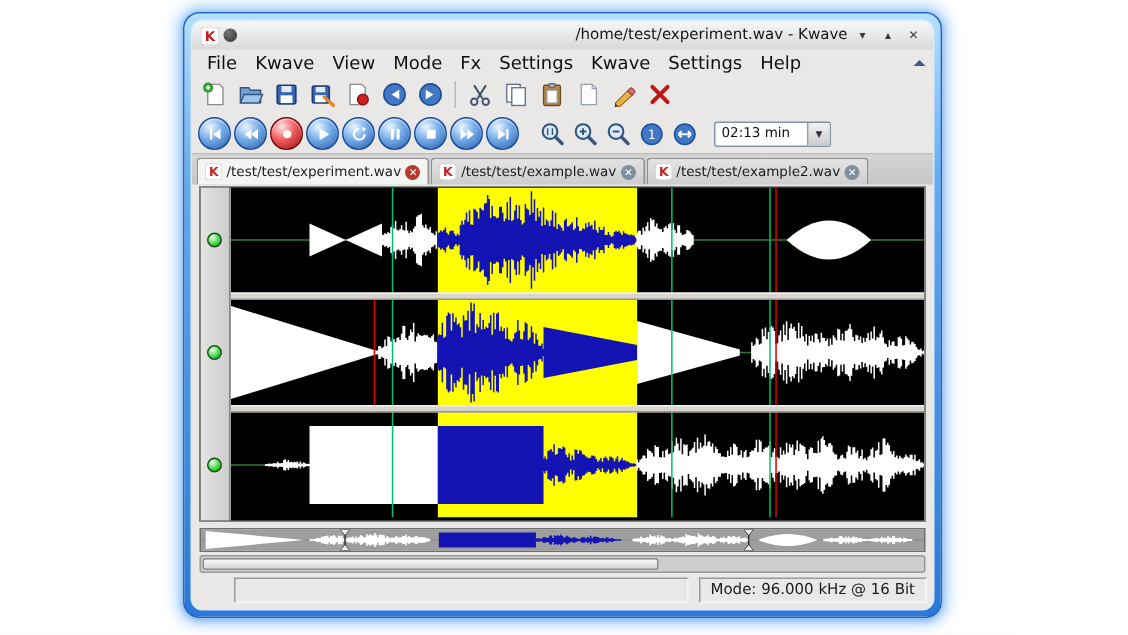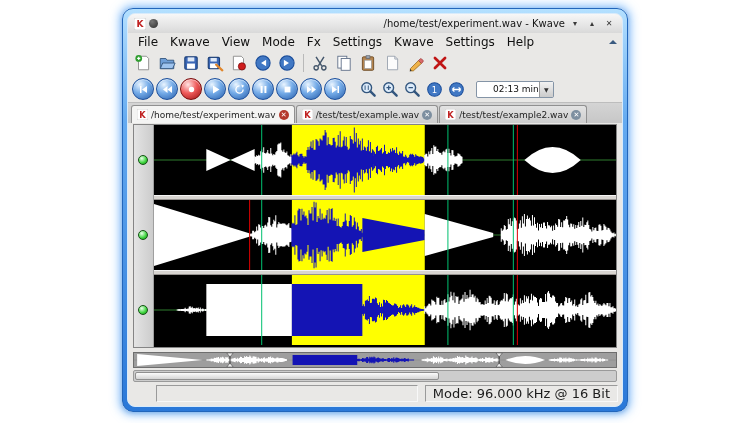--- a/index.html
+++ b/index.html
@@ -27,21 +27,21 @@
 
   .tbtn{width:22px;height:22px;border-radius:50%;border:1px solid #1c4f9c;padding:0;display:flex;align-items:center;justify-content:center;
     background:radial-gradient(circle at 35% 28%,#eaf5ff 0%,#74abe8 45%,#265ca9 100%);box-shadow:inset 0 1px 1px rgba(255,255,255,.6);}
   .tbtn svg{width:11px;height:11px;display:block;}
   .tbtn.rec{border-color:#7a0c0c;background:radial-gradient(circle at 35% 28%,#ffe4e4 0%,#ef5b5b 45%,#9c0f0f 100%);}
   .zbtn{width:20px;height:20px;border:0;background:transparent;padding:0;display:flex;align-items:center;justify-content:center;}
   .zbtn svg{width:17px;height:17px;display:block;}
   .zgroup{margin-left:10px;display:flex;align-items:center;gap:2px;}
 
   .combo{margin-left:8px;width:78px;height:17px;background:#fff;border:1px solid #8494a6;border-radius:2px;display:flex;align-items:center;font-size:9px;color:#111;box-sizing:border-box;}
-  .combo-text{flex:1;padding-left:4px;white-space:nowrap;margin-left:12px;}
+  .combo-text{flex:1;padding-left:4px;white-space:nowrap;}
   .combo-arrow{width:14px;align-self:stretch;background:linear-gradient(#f2f2f2,#cbcbcb);border-left:1px solid #9a9a9a;display:flex;align-items:center;justify-content:center;font-size:6px;color:#333;}
 
   .tabbar{height:19px;background:linear-gradient(#d4d4d4,#c7c7c7);display:flex;align-items:flex-end;padding:1px 3px 0;gap:1px;border-top:1px solid #bdbdbd;flex:0 0 auto;}
   .tab{display:flex;align-items:center;gap:3px;height:17px;padding:0 5px;font-size:9px;color:#1d1d1d;border:1px solid #909090;border-bottom:none;border-radius:3px 3px 0 0;background:linear-gradient(#e3e3e3,#cdcdcd);white-space:nowrap;}
   .tab.active{background:#f4f4f3;}
   .tab-close{width:10px;height:10px;border-radius:50%;color:#fff;font-size:7px;line-height:10px;text-align:center;font-weight:bold;}
   .tab-close.red{background:#b43a2e;}
   .tab-close.gray{background:#7d8fa0;}
   .tabico{display:block;}
 
@@ -51,21 +51,21 @@
     background:radial-gradient(circle at 35% 30%,#eaffea,#46d846 55%,#0c8c0c);}
   .sigwrap{flex:1;position:relative;overflow:hidden;}
   #sig{display:block;width:100%;height:220px;}
 
   .overview{margin:2px 5px;height:16px;border:1px solid #6e6e6e;box-sizing:border-box;flex:0 0 auto;}
   #ovw{display:block;width:100%;height:14px;}
 
   .scrollbar{margin:0 5px 2px;height:12px;background:#cdcdcd;border:1px solid #9a9a9a;border-radius:2px;position:relative;box-sizing:border-box;flex:0 0 auto;}
   .thumb{position:absolute;left:1px;top:1px;bottom:1px;width:63%;background:linear-gradient(#fbfbfb,#d4d4d4);border:1px solid #8f8f8f;border-radius:2px;box-sizing:border-box;}
 
-  .statusbar{display:flex;gap:7px;margin:1px 4px 4px;height:17px;font-size:13px;color:#1c1c1c;flex:0 0 auto;padding-left:24px;}
+  .statusbar{display:flex;gap:7px;margin:1px 4px 4px;height:17px;font-size:10px;color:#1c1c1c;flex:0 0 auto;padding-left:24px;}
   .spanel{border:1px solid;border-color:#9a9a9a #f8f8f8 #f8f8f8 #9a9a9a;background:#e9e8e6;display:flex;align-items:center;justify-content:center;padding:0 7px;white-space:nowrap;box-sizing:border-box;}
   .spanel.grow{flex:1;}
 </style>
 </head>
 <body>
 
 <div class="stage">
   <div class="window">
     <div class="win-inner">
 
@@ -279,21 +279,21 @@
           <span class="combo-arrow">▼</span>
         </span>
       </div>
 
       <div class="tabbar">
         <span class="tab active">
           <svg class="tabico" width="11" height="11" viewBox="0 0 12 12">
             <rect width="12" height="12" rx="2" fill="#fff" stroke="#c0c0c0" stroke-width="0.6"></rect>
             <text x="6" y="9.3" text-anchor="middle" font-size="9" font-weight="bold" fill="#c02222" font-family="DejaVu Sans,sans-serif">K</text>
           </svg>
-          <span>/home/test/experiment.wav</span>
+          <span>/test/test/experiment.wav</span>
           <span class="tab-close red">✕</span>
         </span>
         <span class="tab">
           <svg class="tabico" width="11" height="11" viewBox="0 0 12 12">
             <rect width="12" height="12" rx="2" fill="#fff" stroke="#c0c0c0" stroke-width="0.6"></rect>
             <text x="6" y="9.3" text-anchor="middle" font-size="9" font-weight="bold" fill="#c02222" font-family="DejaVu Sans,sans-serif">K</text>
           </svg>
           <span>/test/test/example.wav</span>
           <span class="tab-close gray">✕</span>
         </span>

